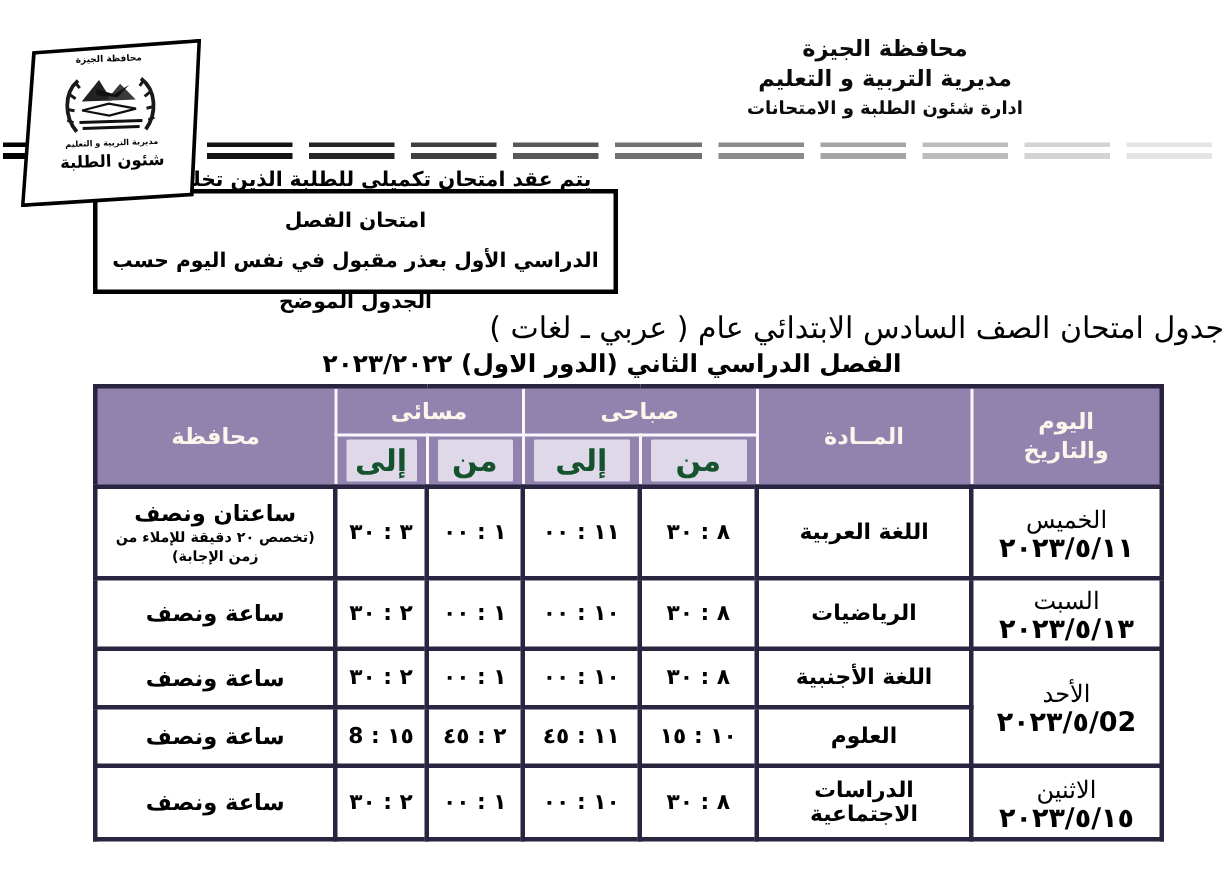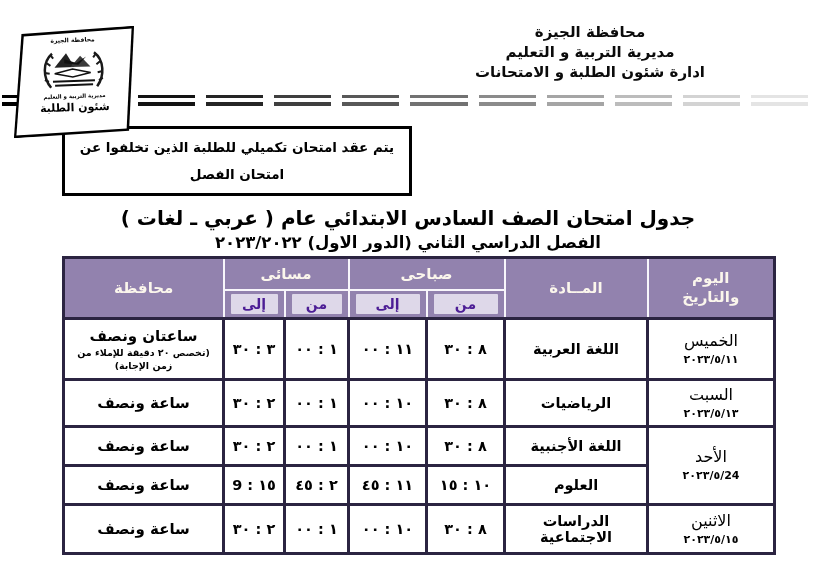--- a/index.html
+++ b/index.html
@@ -6,21 +6,21 @@
   .page{
     position:relative;width:816px;height:579px;background:#fff;overflow:hidden;
     font-family:"DejaVu Sans",sans-serif;direction:rtl;color:#000;
   }
 
   
   .org-header{position:absolute;top:22px;left:425px;width:330px;text-align:center;
     font-weight:bold;color:#0b0b0b;}
   .org-header .l1{font-size:15px;line-height:20px;}
   .org-header .l2{font-size:15px;line-height:20px;}
-  .org-header .l3{font-size:15px;line-height:20px;}
+  .org-header .l3{font-size:12px;line-height:20px;}
 
   
   .separator{position:absolute;top:95px;left:2px;width:806px;height:11px;
     display:flex;gap:11px;direction:ltr;}
   .separator .seg{flex:1;height:100%;box-sizing:border-box;
     border-top:3px solid #000;border-bottom:4px solid #000;}
 
   
   .stamp-outer{position:absolute;left:12px;top:28px;width:124px;height:108px;
     transform:rotate(-2deg);z-index:3;}
@@ -34,42 +34,42 @@
   .stamp-mid{font-size:5.5px;font-weight:bold;line-height:7px;margin-top:-2px;}
   .stamp-label{font-size:11px;font-weight:bold;margin-top:1px;letter-spacing:0;}
 
   
   .note-box{position:absolute;left:62px;top:126px;width:332px;height:64px;
     border:3px solid #000;background:#fff;display:flex;flex-direction:column;
     justify-content:center;text-align:center;font-weight:bold;font-size:13.5px;
     line-height:27px;padding:0 6px;box-sizing:content-box;}
 
   
-  .title1{position:absolute;top:206px;left:0;width:100%;text-align:center;
-    font-size:20px;font-weight:bold;}
+  .title1{position:absolute;top:206px;left:0;width:100%;
+    font-size:20px;font-weight:normal;}
   .title2{position:absolute;top:233px;left:0;width:100%;text-align:center;
     font-size:16.5px;font-weight:bold;}
   .title2 .year{display:inline-block;direction:ltr;unicode-bidi:isolate;text-align:center;}
 
   
   table.sched{position:absolute;top:256px;left:62px;border-collapse:collapse;
     border:3px solid #2b2441;table-layout:fixed;}
   .sched th{background:#9282ae;color:#fbf6ec;border:2px solid #f8f6fb;
     font-size:15px;font-weight:bold;padding:0;}
   .sched .th-top{height:30px;}
   .sched .th-sub{height:26px;}
-  .sched .th-sub .inbox{background:#ded8e9;color:#4c1d95;margin:2px 6px;
-    padding:2px 0;font-size:14px;font-weight:bold;border-radius:1px;}
+  .sched .th-sub .inbox{background:#ded8e9;color:#14532d;margin:2px 6px;
+    padding:2px 0;font-size:20px;font-weight:bold;border-radius:1px;}
   .sched .pre{white-space:pre-line;line-height:19px;}
   .sched td{background:#fff;border:3px solid #2b2441;text-align:center;
     vertical-align:middle;font-weight:bold;font-size:14.5px;padding:1px 2px;}
   .sched td .time{display:inline-block;direction:ltr;unicode-bidi:isolate;
     letter-spacing:1px;}
   .sched .day-name{font-size:16px;font-weight:normal;display:block;line-height:20px;}
-  .sched .day-date{font-size:11px;font-weight:bold;display:block;direction:ltr;
+  .sched .day-date{font-size:18px;font-weight:bold;display:block;direction:ltr;
     unicode-bidi:isolate;line-height:17px;letter-spacing:1px;}
   .sched .dur-main{display:block;font-size:15px;line-height:19px;text-align:center;}
   .sched .dur-note{display:block;font-size:9.5px;line-height:13px;font-weight:bold;}
   .sched .r1 td{height:56px;}
   .sched .r2 td{height:42px;}
   .sched .r3 td{height:34px;}
   .sched .r4 td{height:34px;}
   .sched .r5 td{height:44px;}
 </style>
 </head>
@@ -113,20 +113,21 @@
     <div class="seg" style="opacity:.55"></div>
     <div class="seg" style="opacity:.45"></div>
     <div class="seg" style="opacity:.35"></div>
     <div class="seg" style="opacity:.26"></div>
     <div class="seg" style="opacity:.17"></div>
     <div class="seg" style="opacity:.10"></div>
   </div>
 
   <div class="note-box">
     <div>يتم عقد امتحان تكميلي للطلبة الذين تخلفوا عن امتحان الفصل</div>
+    <div>الدراسي الأول بعذر مقبول في نفس اليوم حسب الجدول الموضح</div>
   </div>
 
   <div class="title1">جدول امتحان الصف السادس الابتدائي عام ( عربي ـ لغات )</div>
   <div class="title2">
     <span>الفصل الدراسي الثاني (الدور الاول)</span>
     <span class="year">٢٠٢٣/٢٠٢٢</span>
   </div>
 
   <table class="sched">
     <colgroup>
@@ -189,38 +190,38 @@
       <td><span class="time">١ : ٠٠</span></td>
       <td><span class="time">٢ : ٣٠</span></td>
       <td>
         <span class="dur-main">ساعة ونصف</span>
       </td>
     </tr>
 
     <tr class="r3">
       <td rowspan="2">
         <span class="day-name">الأحد</span>
-        <span class="day-date">٢٠٢٣/٥/24</span>
+        <span class="day-date">٢٠٢٣/٥/02</span>
       </td>
       <td>اللغة الأجنبية</td>
       <td><span class="time">٨ : ٣٠</span></td>
       <td><span class="time">١٠ : ٠٠</span></td>
       <td><span class="time">١ : ٠٠</span></td>
       <td><span class="time">٢ : ٣٠</span></td>
       <td>
         <span class="dur-main">ساعة ونصف</span>
       </td>
     </tr>
 
     <tr class="r4">
       <td>العلوم</td>
       <td><span class="time">١٠ : ١٥</span></td>
       <td><span class="time">١١ : ٤٥</span></td>
       <td><span class="time">٢ : ٤٥</span></td>
-      <td><span class="time">9 : ١٥</span></td>
+      <td><span class="time">8 : ١٥</span></td>
       <td>
         <span class="dur-main">ساعة ونصف</span>
       </td>
     </tr>
 
     <tr class="r5">
       <td>
         <span class="day-name">الاثنين</span>
         <span class="day-date">٢٠٢٣/٥/١٥</span>
       </td>

